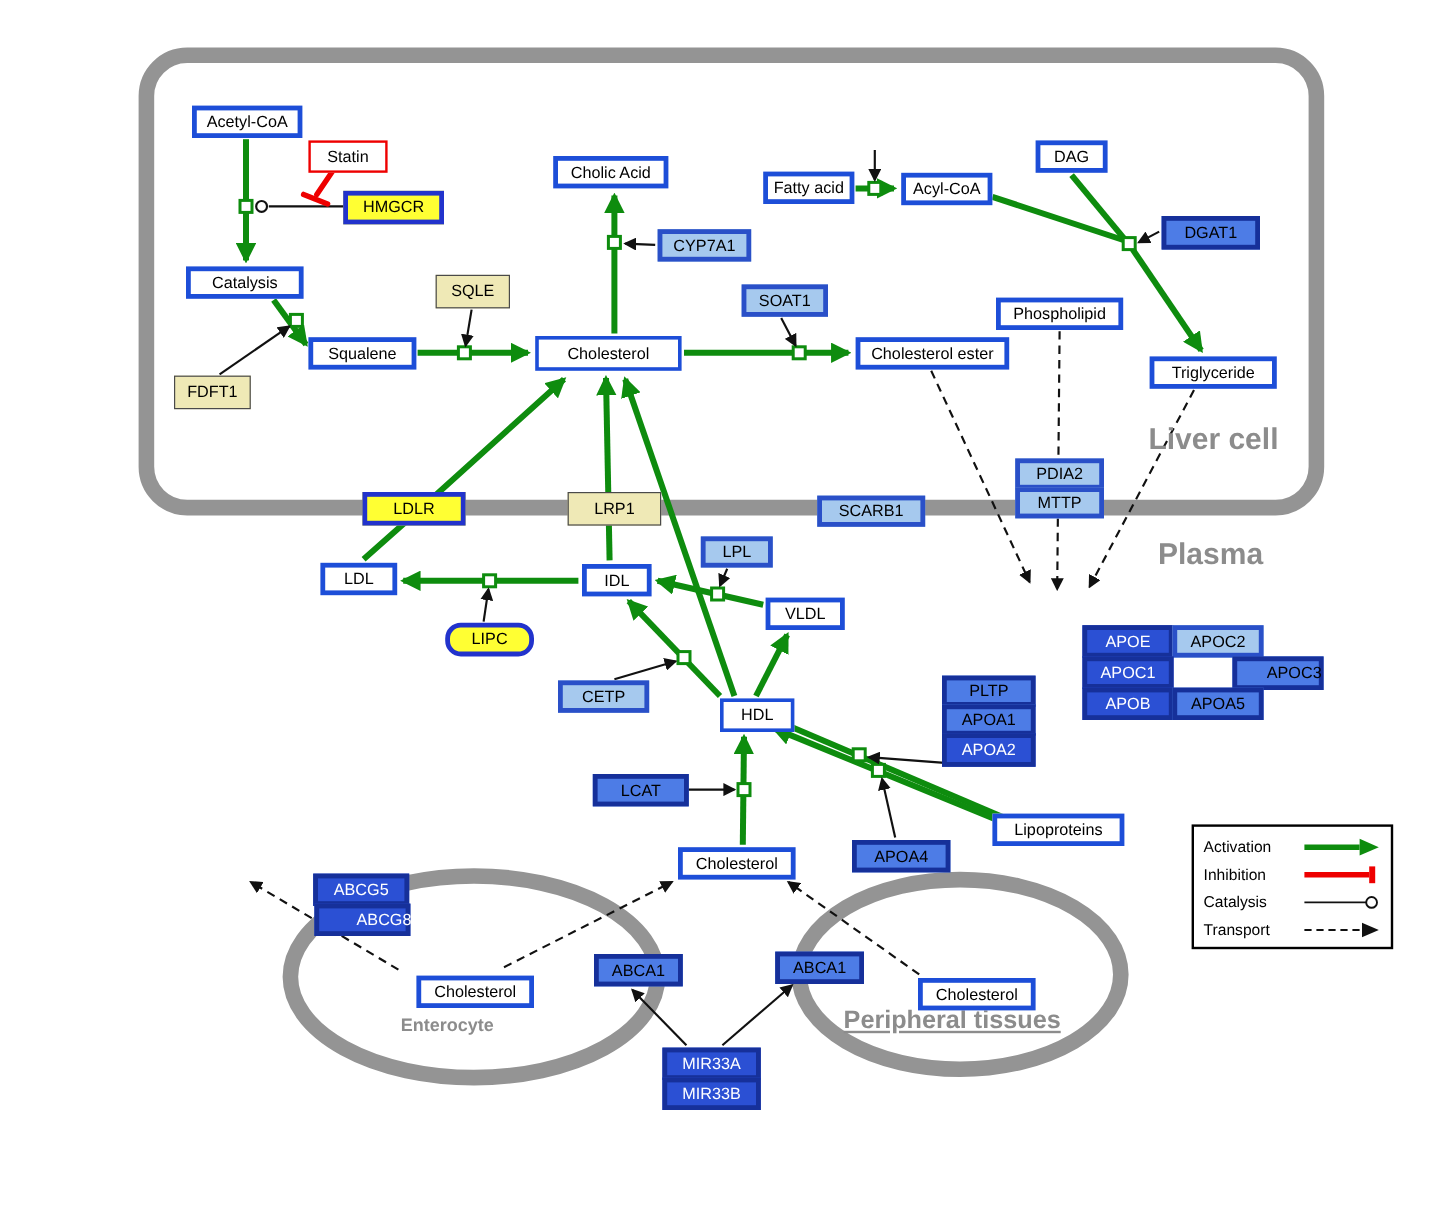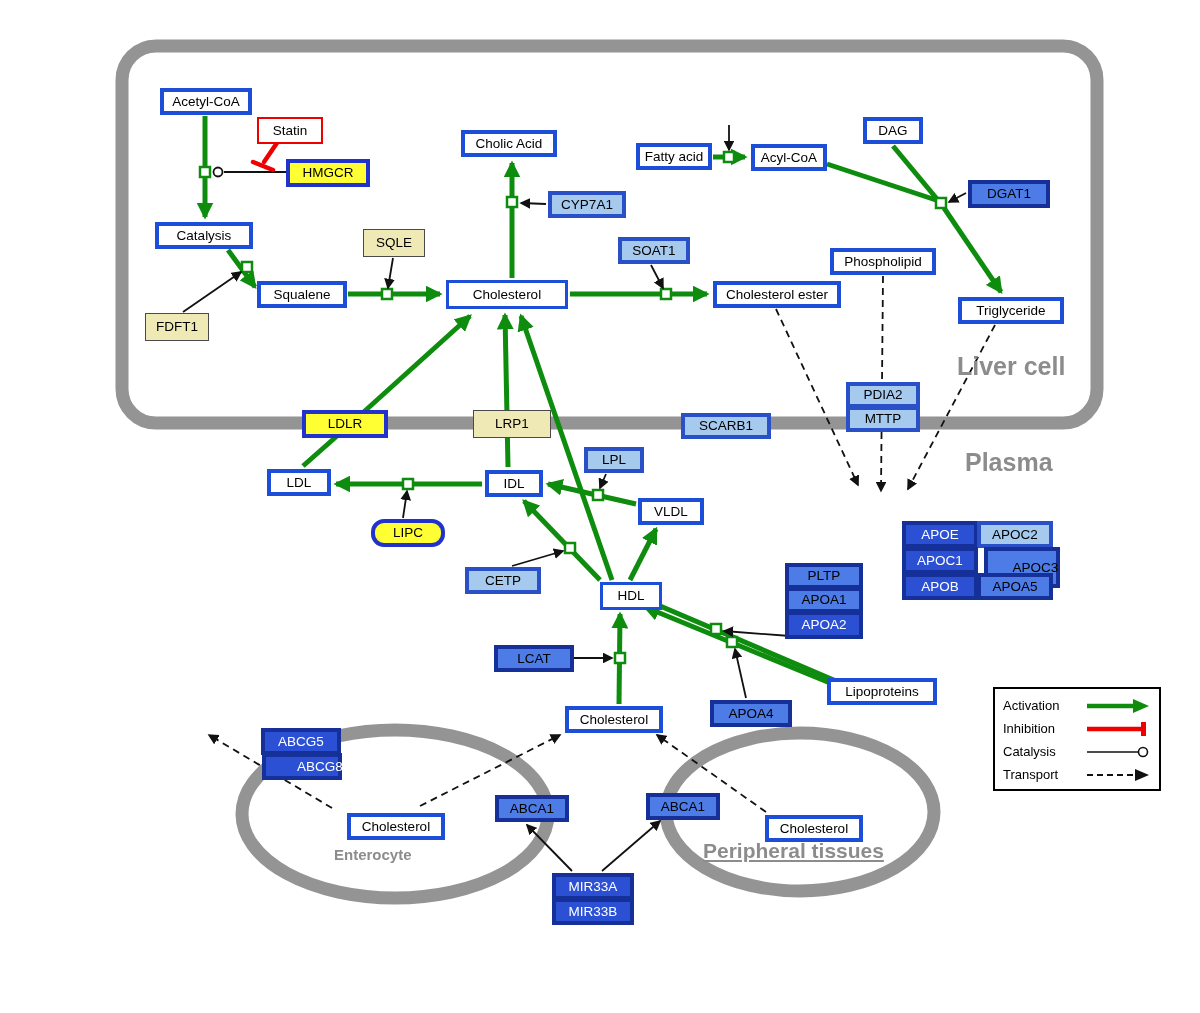--- a/index.html
+++ b/index.html
@@ -153,21 +153,21 @@
   <div class="node g-med" style="left:494px;top:645px;width:80px;height:27px;">LCAT</div>
   <div class="node g-med" style="left:785px;top:563px;width:78px;height:26px;">PLTP</div>
   <div class="node g-med" style="left:785px;top:587px;width:78px;height:26px;">APOA1</div>
   <div class="node g-dark" style="left:785px;top:611px;width:78px;height:28px;">APOA2</div>
   <div class="node g-med" style="left:710px;top:700px;width:82px;height:27px;">APOA4</div>
   <div class="node" style="left:827px;top:678px;width:110px;height:27px;">Lipoproteins</div>
 
   <div class="node g-dark" style="left:902px;top:521px;width:76px;height:27px;">APOE</div>
   <div class="node g-light" style="left:977px;top:521px;width:76px;height:27px;">APOC2</div>
   <div class="node g-dark" style="left:902px;top:547px;width:76px;height:27px;">APOC1</div>
-  <div class="node g-med" style="left:984px;top:547px;width:76px;height:41px;padding-left:27px;">APOC3</div>
+  <div class="node g-med" style="left:1027px;top:547px;width:76px;height:28px;padding-left:27px;">APOC3</div>
   <div class="node g-dark" style="left:902px;top:573px;width:76px;height:27px;">APOB</div>
   <div class="node g-med" style="left:977px;top:573px;width:76px;height:27px;">APOA5</div>
 
   <div class="node" style="left:565px;top:706px;width:98px;height:27px;">Cholesterol</div>
 
   <div class="node g-dark" style="left:261px;top:728px;width:80px;height:27px;">ABCG5</div>
   <div class="node g-dark" style="left:262px;top:753px;width:80px;height:27px;padding-left:36px;">ABCG8</div>
   <div class="node" style="left:347px;top:813px;width:98px;height:27px;">Cholesterol</div>
   <div class="node g-med" style="left:495px;top:795px;width:74px;height:27px;">ABCA1</div>
   <div class="node g-med" style="left:646px;top:793px;width:74px;height:27px;">ABCA1</div>

